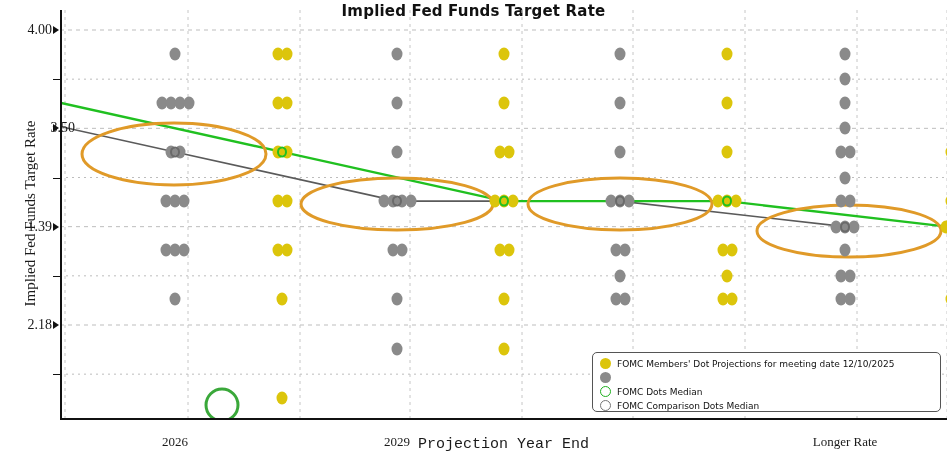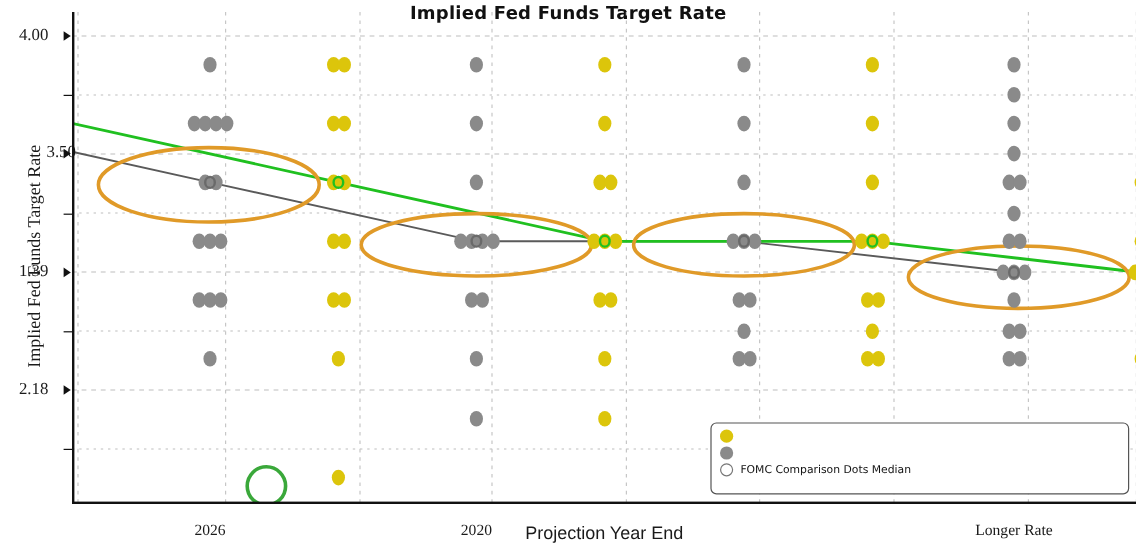--- a/index.html
+++ b/index.html
@@ -12,29 +12,29 @@
     font-weight:bold;font-size:15px;color:#111;letter-spacing:.2px;
   }
 
   #ylabel{
     position:absolute;left:-170px;top:205px;width:400px;text-align:center;
     transform:rotate(-90deg);transform-origin:center center;
     font-family:"Liberation Serif",serif;font-size:15px;color:#1a1a1a;
   }
   #xlabel{
     position:absolute;left:60px;top:436px;width:887px;text-align:center;
-    font-family:Liberation Sans, sans-serif;font-size:15px;color:#1a1a1a;
+    font-family:Liberation Mono, monospace;font-size:15px;color:#1a1a1a;
   }
 
   #plot{position:absolute;left:60px;top:10px;width:887px;height:410px;}
   #frame{position:absolute;left:0;top:0;width:887px;height:410px;
          border-left:2px solid #111;border-bottom:2px solid #111;box-sizing:border-box;}
 
   .ytick-label{
-    position:absolute;right:0;width:48px;text-align:center;
+    position:absolute;right:0;width:48px;text-align:right;
     font-family:"Liberation Serif",serif;font-size:14px;color:#1a1a1a;
     transform:translateY(-50%);
   }
   .ytick-mark{position:absolute;left:52px;width:9px;height:0;border-top:1px solid #111;}
   .ytick-arrow{position:absolute;left:49px;width:0;height:0;
     border-top:4px solid transparent;border-bottom:4px solid transparent;
     border-left:6px solid #111;transform:translateY(-50%);}
 
   .xtick-label{
     position:absolute;top:424px;transform:translateX(-50%);
@@ -207,33 +207,38 @@
         <div class="ytick-arrow" style="top: 118.333px; left: -7px;"></div>
         <div class="ytick-label" style="top: 216.667px; right: 895px;">1.39</div>
         <div class="ytick-arrow" style="top: 216.667px; left: -7px;"></div>
         <div class="ytick-label" style="top: 315px; right: 895px;">2.18</div>
         <div class="ytick-arrow" style="top: 315px; left: -7px;"></div>
         <div class="ytick-mark" style="top: 69.1667px; left: -7px; width: 7px;"></div>
         <div class="ytick-mark" style="top: 167.5px; left: -7px; width: 7px;"></div>
         <div class="ytick-mark" style="top: 265.833px; left: -7px; width: 7px;"></div>
         <div class="ytick-mark" style="top: 364.167px; left: -7px; width: 7px;"></div>
         <div class="xtick-label" style="left: 115px;">2026</div>
-        <div class="xtick-label" style="left: 337px;">2020</div>
+        <div class="xtick-label" style="left: 337px;">2029</div>
         <div class="xtick-label" style="left: 560px; margin-top: 46px;">2028</div>
         <div class="xtick-label" style="left: 785px;">Longer Rate</div>
       </div>
     <div id="frame"></div>
   </div>
 
   <div id="legend">
     <div class="legend-row">
       <span class="legend-swatch yellow"></span>
+      <span class="legend-text">FOMC Members' Dot Projections for meeting date 12/10/2025</span>
     </div>
     <div class="legend-row">
       <span class="legend-swatch gray"></span>
+    </div>
+    <div class="legend-row">
+      <span class="legend-swatch ring-green"></span>
+      <span class="legend-text">FOMC Dots Median</span>
     </div>
     <div class="legend-row">
       <span class="legend-swatch ring-gray"></span>
       <span class="legend-text">FOMC Comparison Dots Median</span>
     </div>
   </div>
 
 </div>
 
 </body></html>

